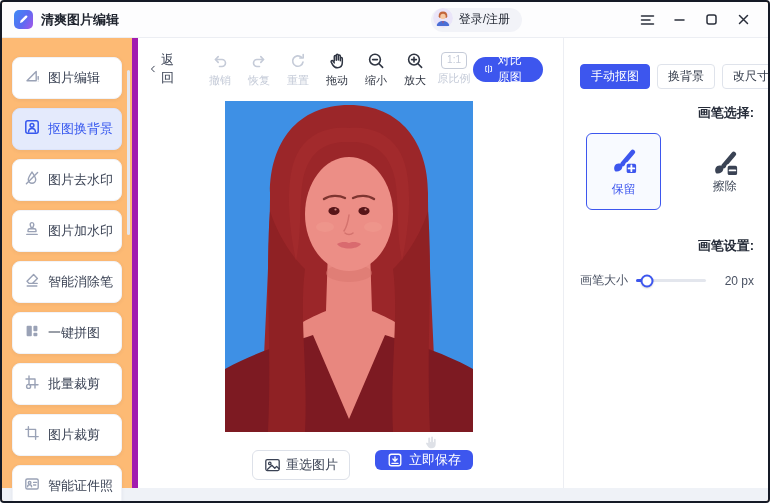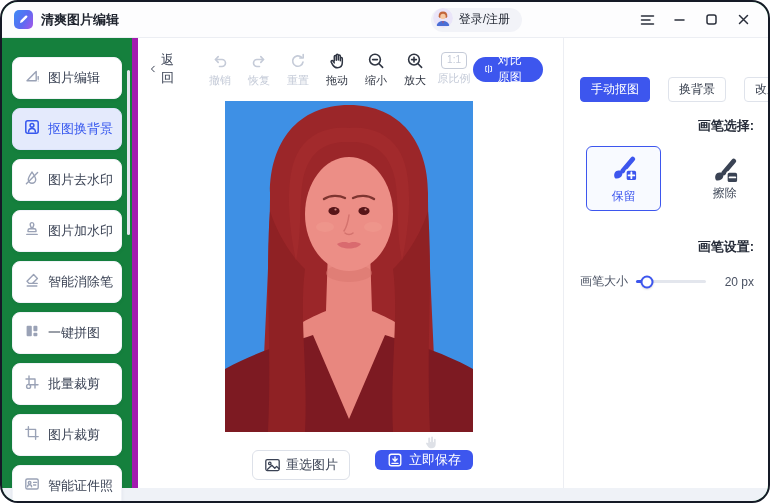--- a/index.html
+++ b/index.html
@@ -1,17 +1,17 @@
 <!DOCTYPE html>
 <html><head>
 <meta charset="utf-8">
 <style>
   * { box-sizing: border-box; margin: 0; padding: 0; }
   html,body { width:770px; height:503px; font-family:"Liberation Sans","DejaVu Sans",sans-serif; background:#fff; }
-  .app { position:relative; width:770px; height:503px; background:#15803d; border:2px solid #151a26; border-radius:18px; overflow:hidden; }
+  .app { position:relative; width:770px; height:503px; background:#fdba74; border:2px solid #151a26; border-radius:4px; overflow:hidden; }
 
   
   .titlebar { height:36px; display:flex; align-items:center; padding:0 12px; background:#FDFDFE; border-bottom:1px solid #ECEEF3; position:relative; z-index:3; }
   .app-icon { width:19px; height:19px; border-radius:5px; background:linear-gradient(120deg,#3E8BF5 0%,#5B6BF2 55%,#A855E8 100%); display:flex; align-items:center; justify-content:center; }
   .app-title { font-size:13px; font-weight:bold; color:#20252F; margin-left:8px; }
   .tb-spacer { flex:1; }
   .login-pill { height:24px; background:#F2F3F8; border-radius:12px; display:flex; align-items:center; gap:6px; padding:2px 12px 2px 2px; cursor:default; }
   .login-label { font-size:12px; color:#2A2F3A; }
   .win-controls { display:flex; align-items:center; gap:6px; margin-left:112px; }
   .win-btn { width:26px; height:26px; display:flex; align-items:center; justify-content:center; color:#2A2F3B; }
@@ -46,26 +46,26 @@
   
   .photo-wrap { width:248px; height:331px; margin:7px 0 0 87px; position:relative; }
   .photo-wrap svg { display:block; }
   .canvas-buttons { width:248px; margin:18px 0 0 87px; display:flex; justify-content:flex-end; gap:25px; }
   .btn-reselect { height:30px; background:#fff; border:1px solid #DDE1E9; border-radius:6px; color:#3A4254; font-size:13px; display:flex; align-items:center; gap:5px; padding:0 11px; cursor:default; }
   .btn-save { height:20px; background:#3D56EE; border:none; border-radius:6px; color:#fff; font-size:13px; display:flex; align-items:center; gap:6px; padding:0 12px; cursor:default; }
   .ghost-cursor { position:absolute; left:283px; top:396px; opacity:.4; color:#AEB6C4; }
 
   
   .panel { width:205px; border-left:1px solid #ECEEF3; padding:26px 14px 0 16px; }
-  .panel-tabs { display:flex; gap:18px;margin-top:13px; }
+  .panel-tabs { display:flex; gap:7px; }
   .ptab { height:25px; padding:0 10px; font-size:12px; border-radius:4px; display:flex; align-items:center; background:#fff; border:1px solid #DFE3EB; color:#333B4A; cursor:default; white-space:nowrap; }
   .ptab.active { background:#3D56EE; border-color:#3D56EE; color:#fff; }
   .sec-label { font-size:13px; font-weight:bold; color:#262C39; margin-top:15px;text-align:right; }
   .brush-row { display:flex; align-items:center; gap:34px; margin:11px 0 0 6px; }
-  .brush-keep { width:77px; height:65px; border:1px solid #3D56EE; background:#F8FAFF; border-radius:6px; display:flex; flex-direction:column; align-items:center; justify-content:center; gap:5px; color:#3D56EE; cursor:default; }
+  .brush-keep { width:77px; height:77px; border:1px solid #3D56EE; background:#F8FAFF; border-radius:6px; display:flex; flex-direction:column; align-items:center; justify-content:center; gap:5px; color:#3D56EE; cursor:default; }
   .brush-erase { width:60px; display:flex; flex-direction:column; align-items:center; color:#3A4354; cursor:default; }
   .brush-label { font-size:12px; }
   .settings-label { margin-top:27px; }
   .slider-row { display:flex; align-items:center; margin-top:17px; }
   .slider-label { font-size:12px; color:#4A5263; width:56px; flex:none; }
   .slider-track { flex:1; height:3px; background:#E3E6ED; border-radius:2px; position:relative; margin-right:10px; }
   .slider-fill { position:absolute; left:0; top:0; height:3px; background:#3D56EE; border-radius:2px; }
   .slider-knob { position:absolute; top:50%; transform:translate(-50%,-50%); width:13px; height:13px; border-radius:50%; background:#fff; border:2px solid #3D56EE; box-shadow:0 1px 2px rgba(0,0,0,.15); }
   .slider-value { font-size:12px; color:#4A5263; width:38px; text-align:right; flex:none; }
 </style>

